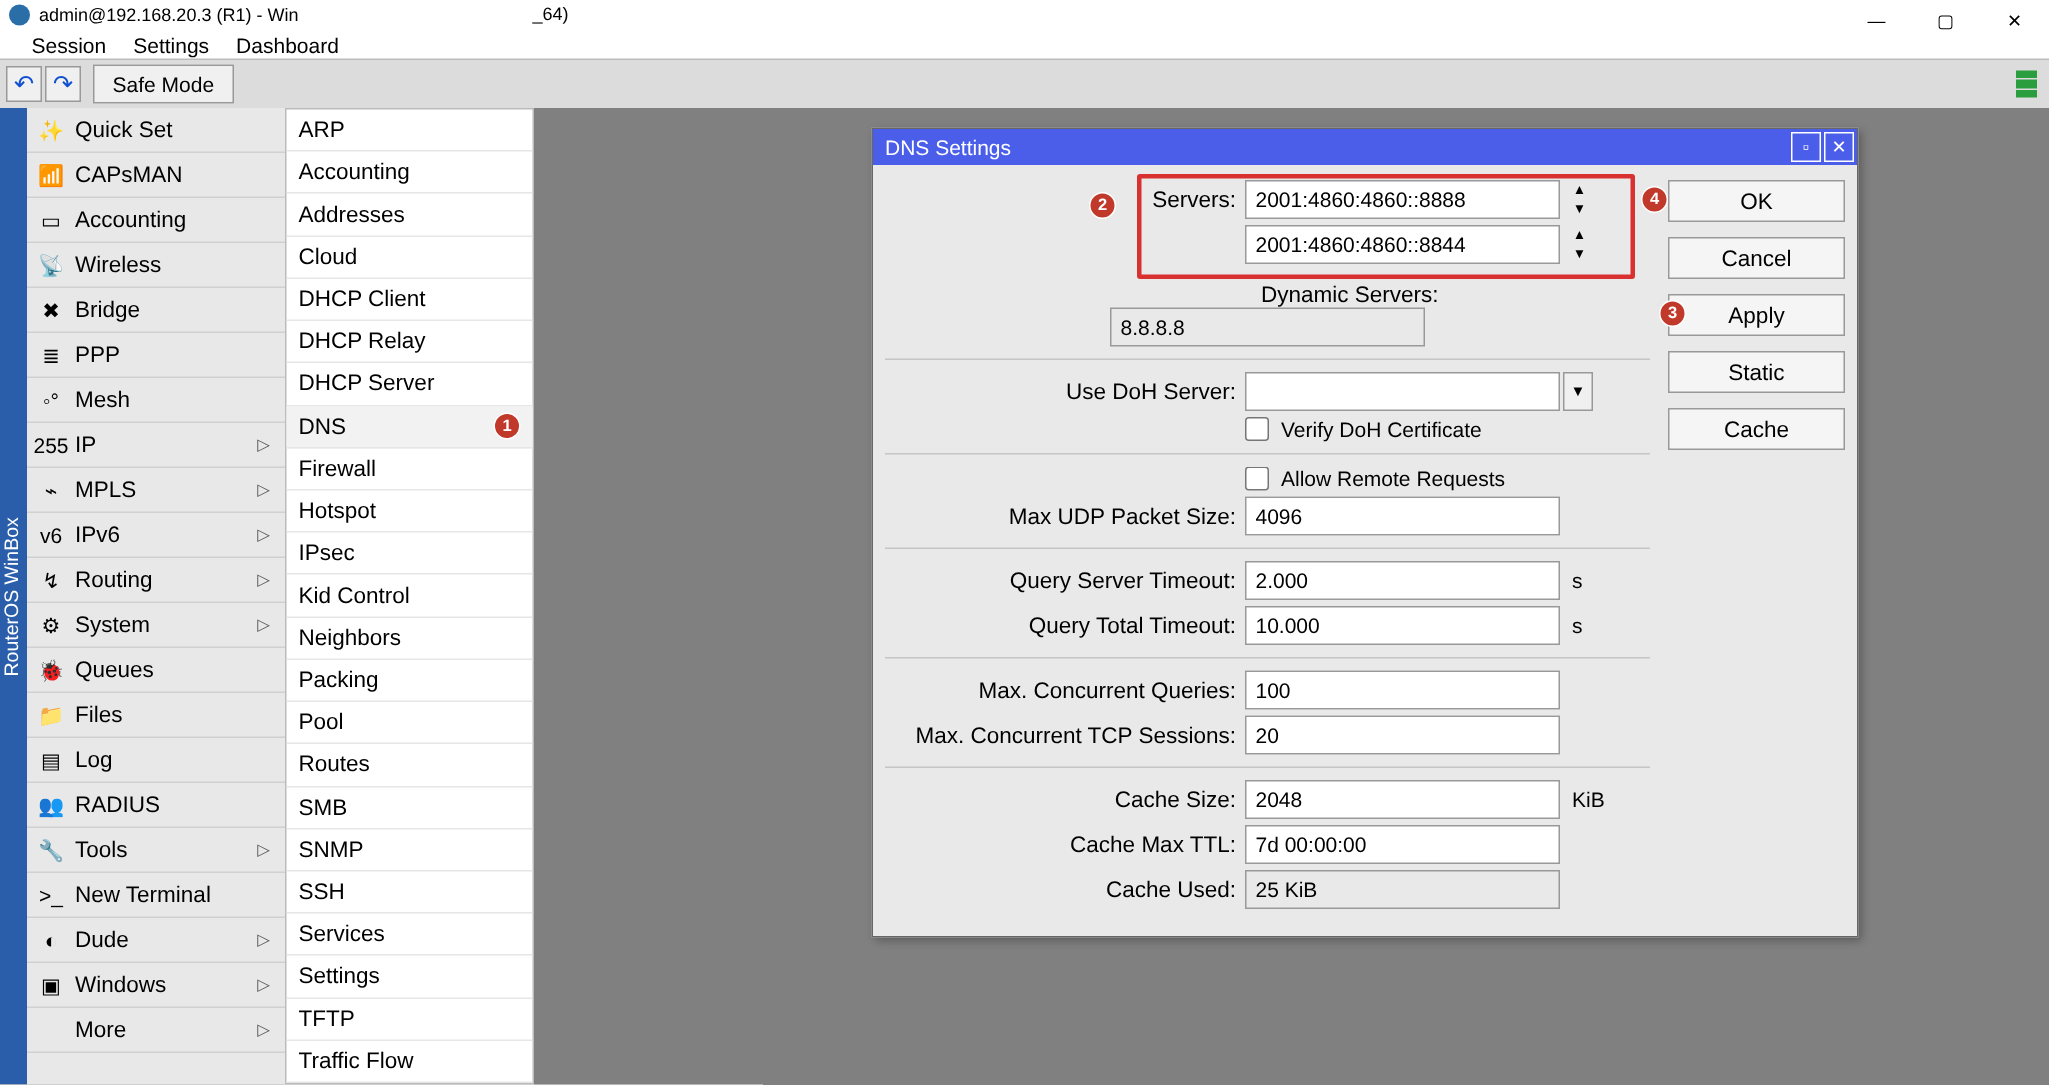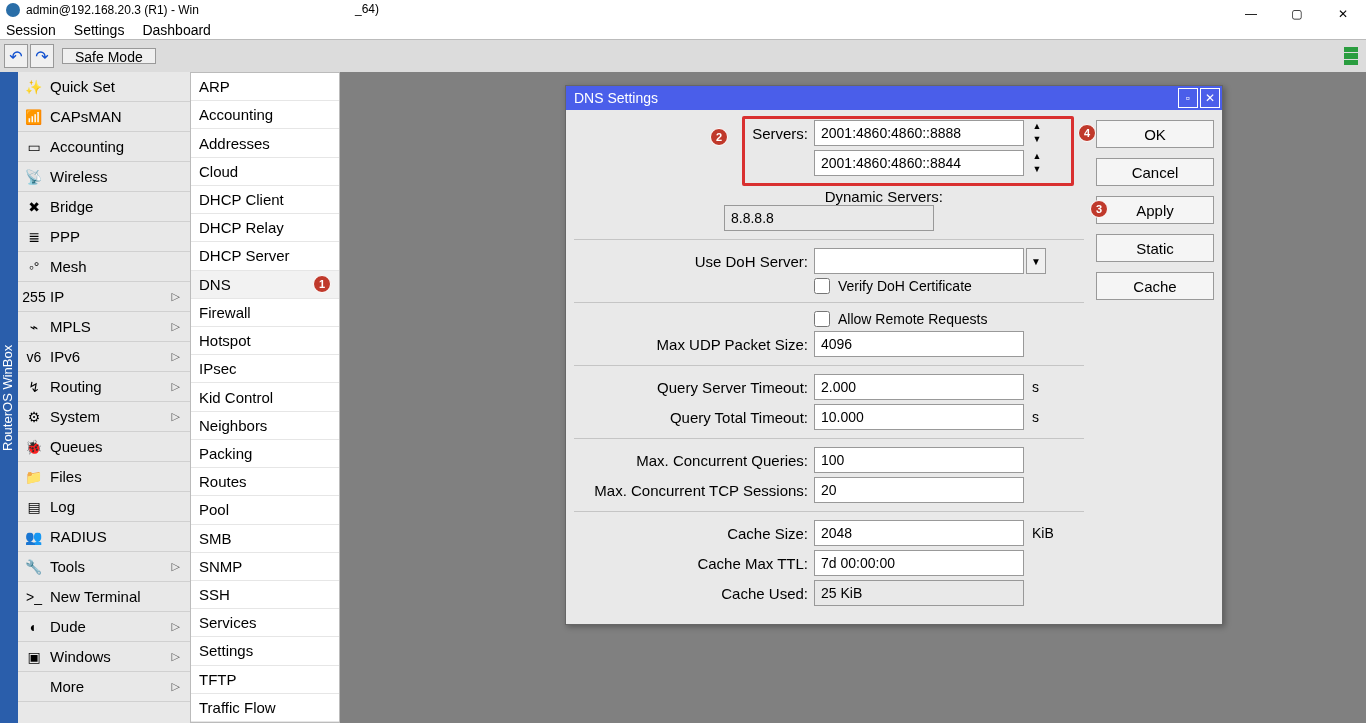--- a/index.html
+++ b/index.html
@@ -6,41 +6,41 @@
 html, body { width: 1366px; height: 723px; overflow: hidden; background: #fff; }
 
 
 .win-titlebar { height: 20px; display: flex; align-items: center; padding-left: 6px; position: relative; }
 .win-titlebar .globe { width: 14px; height: 14px; border-radius: 50%; background: #2a6ea8; margin-right: 6px; }
 .win-titlebar .title { font-size: 12px; }
 .win-controls { position: absolute; right: 0; top: 0; display: flex; }
 .win-controls div { width: 46px; height: 28px; display: flex; align-items: center; justify-content: center; font-family: inherit; font-size: 12px; cursor: pointer; }
 
 
-.menubar { height: 20px; display: flex; align-items: center; padding-left: 6px; border-bottom: 1px solid #bbb; }
+.menubar { height: 20px; display: flex; align-items: center; padding-left: 21px; border-bottom: 1px solid #bbb; }
 .menubar span { padding: 0 10px 0 0; margin-right: 8px; font-size: 14px; cursor: default; }
 
 
 .toolbar { height: 32px; display: flex; align-items: center; background: #dcdcdc; padding-left: 4px; gap: 2px; position: relative; }
 .tool-btn { width: 24px; height: 24px; border: 1px solid #999; background: #f0f0f0; display: flex; align-items: center; justify-content: center; font-size: 16px; cursor: pointer; }
-.safe-mode { height: 16px; padding: 0 12px; border: 1px solid #999; background: #f0f0f0; margin-left: 6px; cursor: pointer; }
+.safe-mode { height: 26px; padding: 0 12px; border: 1px solid #999; background: #f0f0f0; margin-left: 6px; cursor: pointer; }
 .traffic-light { position: absolute; right: 8px; top: 7px; width: 14px; height: 18px; display: flex; flex-direction: column; gap: 1px; }
 .traffic-light span { flex: 1; background: #2a9d3f; }
 
 
 .workspace { display: flex; height: 651px; background: #808080; }
 .winbox-label { width: 18px; background: #2a5eab; color: #fff; writing-mode: vertical-rl; transform: rotate(180deg); text-align: center; font-size: 13px; padding: 6px 0; }
 .sidebar { width: 172px; background: #e8e8e8; display: flex; flex-direction: column; }
 .sidebar-item { height: 30px; display: flex; align-items: center; padding-left: 6px; border-bottom: 1px solid #d0d0d0; cursor: pointer; position: relative; }
 .sidebar-item .icon { width: 20px; height: 20px; margin-right: 6px; display: inline-flex; align-items: center; justify-content: center; font-size: 14px; }
 .sidebar-item .label { font-size: 15px; }
 .sidebar-item .chev { position: absolute; right: 10px; font-size: 11px; color: #555; }
 
 
-.submenu { width: 150px; background: #fff; border: 1px solid #bbb; display: flex; flex-direction: column; }
+.submenu { width: 166px; background: #fff; border: 1px solid #bbb; display: flex; flex-direction: column; }
 .submenu-item { height: 30px; display: flex; align-items: center; padding-left: 8px; border-bottom: 1px solid #e6e6e6; cursor: pointer; position: relative; font-size: 15px; }
 .submenu-item .marker { position: absolute; right: 8px; width: 18px; height: 18px; border-radius: 50%; background: #c0392b; border: 1px solid #fff; color: #fff; font-size: 11px; display: flex; align-items: center; justify-content: center; font-weight: bold; }
 .submenu-item.hl { background: #f2f2f2; }
 
 
 .main-area { flex: 1; background: #808080; position: relative; }
 
 
 .dns-window { position: absolute; left: 225px; top: 13px; width: 658px; background: #e9e9e9; border: 1px solid #666; box-shadow: 2px 2px 6px rgba(0,0,0,.3); }
 .dns-titlebar { height: 24px; background: #4a5eea; color: #fff; display: flex; align-items: center; padding-left: 8px; font-size: 14px; gap: 24px; }
@@ -214,22 +214,22 @@
       <div class="submenu-item">DHCP Client</div>
       <div class="submenu-item">DHCP Relay</div>
       <div class="submenu-item">DHCP Server</div>
       <div class="submenu-item hl">DNS<span class="marker">1</span></div>
       <div class="submenu-item">Firewall</div>
       <div class="submenu-item">Hotspot</div>
       <div class="submenu-item">IPsec</div>
       <div class="submenu-item">Kid Control</div>
       <div class="submenu-item">Neighbors</div>
       <div class="submenu-item">Packing</div>
+      <div class="submenu-item">Pool</div>
       <div class="submenu-item">Routes</div>
-      <div class="submenu-item">Pool</div>
       <div class="submenu-item">SMB</div>
       <div class="submenu-item">SNMP</div>
       <div class="submenu-item">SSH</div>
       <div class="submenu-item">Services</div>
       <div class="submenu-item">Settings</div>
       <div class="submenu-item">TFTP</div>
       <div class="submenu-item">Traffic Flow</div>
     </div>
 
   <div class="main-area">

